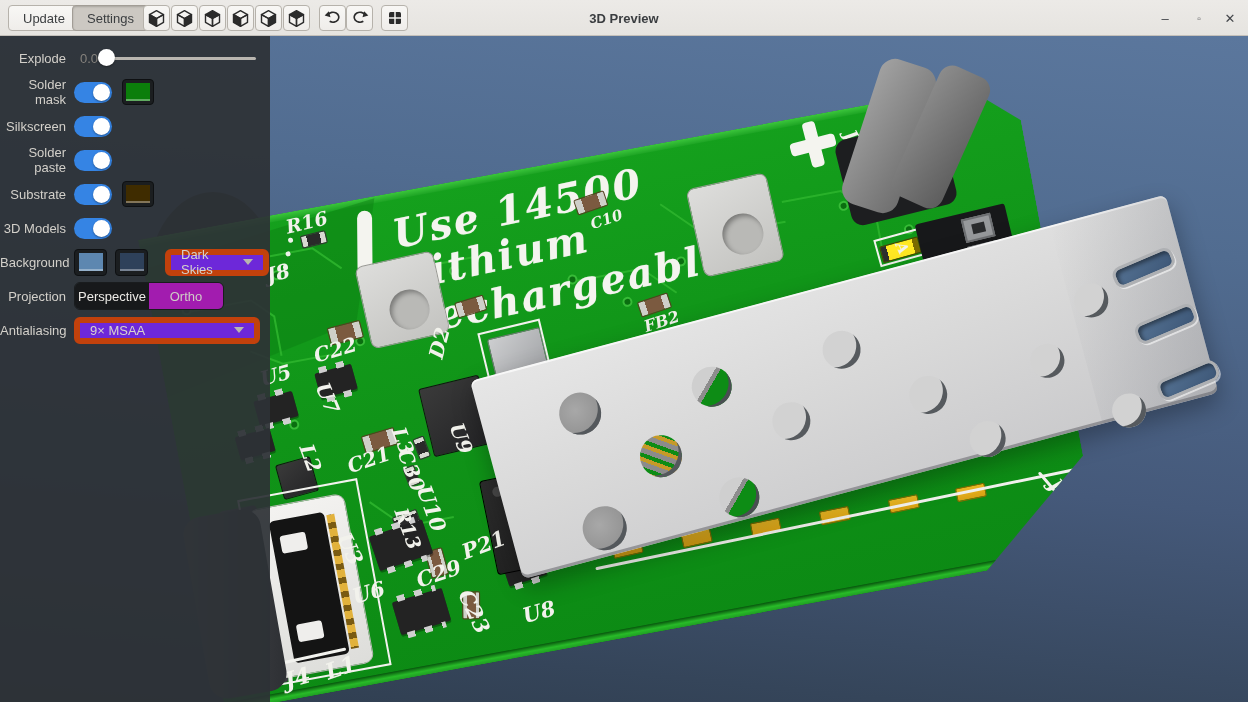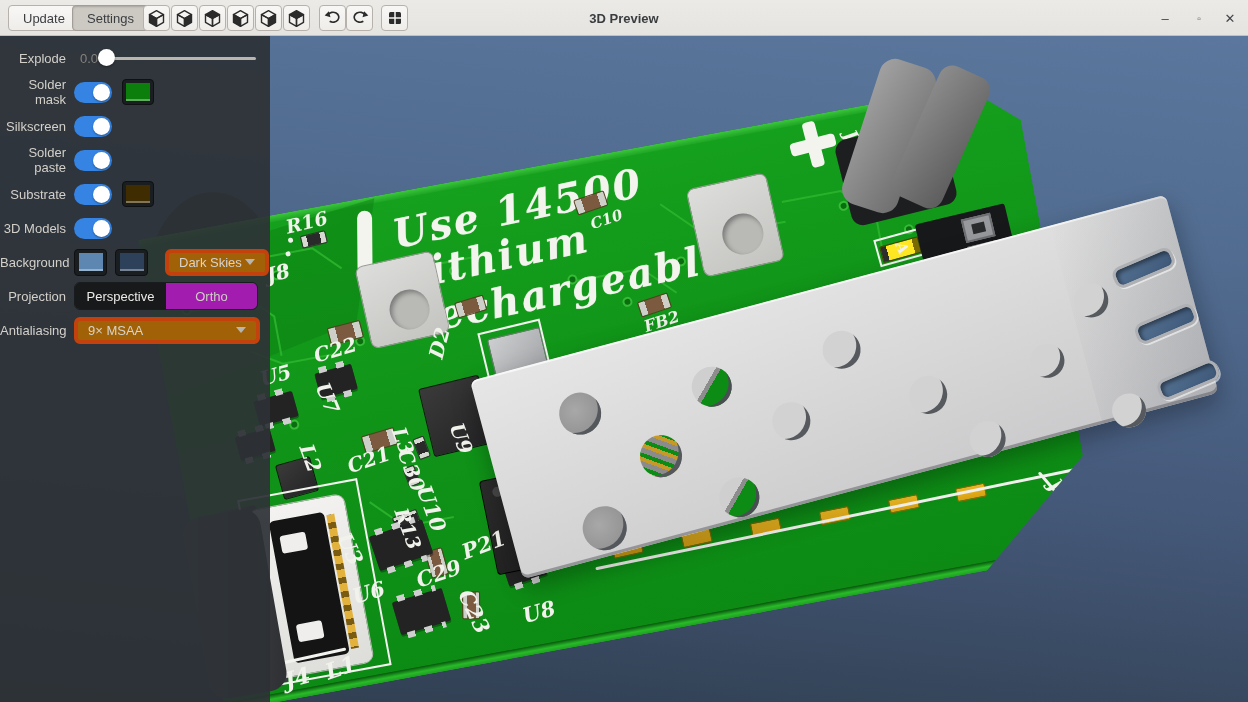--- a/index.html
+++ b/index.html
@@ -112,25 +112,25 @@
   .toggle{position:relative;width:38px;height:21px;border-radius:11px;flex:none;}
   .toggle.on{background:#3584e4;}
   .toggle.off{background:#dcd9d4;}
   .knob{position:absolute;top:2px;width:17px;height:17px;border-radius:50%;background:#fff;
     box-shadow:0 1px 2px rgba(0,0,0,.35);}
   .toggle.on .knob{right:2px;} .toggle.off .knob{left:2px;}
   .swatch{width:32px;height:26px;border-radius:4px;background:#1b1e20;border:1px solid #0e1012;
     margin-left:10px;display:flex;align-items:center;justify-content:center;flex:none;}
   .swatch i{display:block;width:24px;height:18px;border-bottom:2px solid rgba(255,255,255,.35);}
   .bg-swatch{margin-left:0;margin-right:8px;}
-  .dropdown{height:27px;background:#a16207;border:4px solid #c2410c;border-radius:6px;
+  .dropdown{height:27px;background:#6d28d9;border:6px solid #c2410c;border-radius:6px;
     color:#d6d3cd;display:flex;align-items:center;padding:0 10px;font-size:13px;}
   .dropdown .chev{margin-left:auto;width:0;height:0;border-left:5px solid transparent;
     border-right:5px solid transparent;border-top:6px solid #b8b5af;}
-  .segment{display:flex;width:184px;height:28px;border-radius:6px;overflow:hidden;border:1px solid #191c1e;}
+  .segment{display:flex;width:150px;height:28px;border-radius:6px;overflow:hidden;border:1px solid #191c1e;}
   .seg-btn{flex:1;display:flex;align-items:center;justify-content:center;font-size:13px;}
   .seg-btn.sel{background:#17191b;color:#eceae6;}
   .seg-btn.unsel{background:#a21caf;color:#cfccc6;}
   .slider{position:relative;width:158px;height:18px;flex:none;}
   .slider .track{position:absolute;left:0;right:0;top:8px;height:3px;border-radius:2px;background:#b9b6b0;}
   .slider .thumb{position:absolute;left:0px;top:0;width:17px;height:17px;border-radius:50%;
     background:#fff;box-shadow:0 1px 2px rgba(0,0,0,.4);}
   .exp-val{color:#85827d;width:24px;text-align:right;}
 </style>
 </head>

